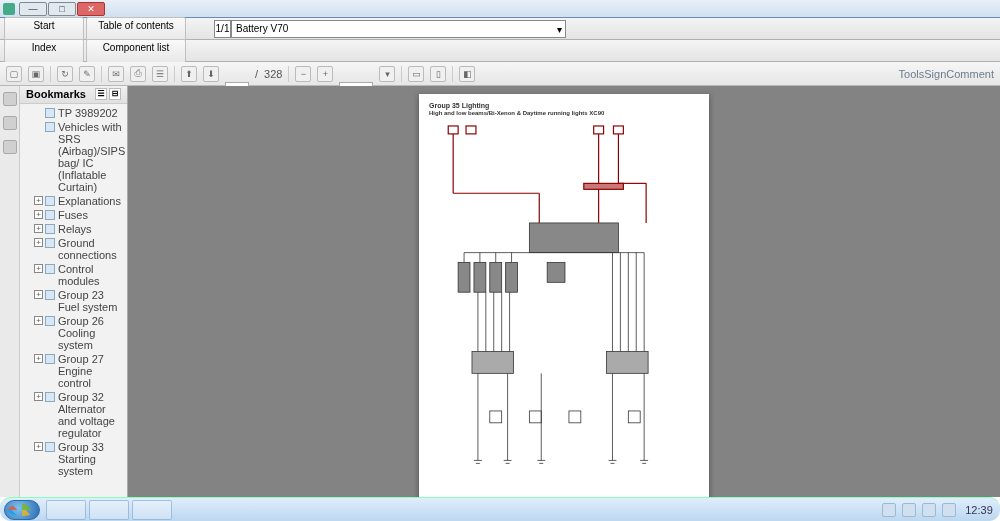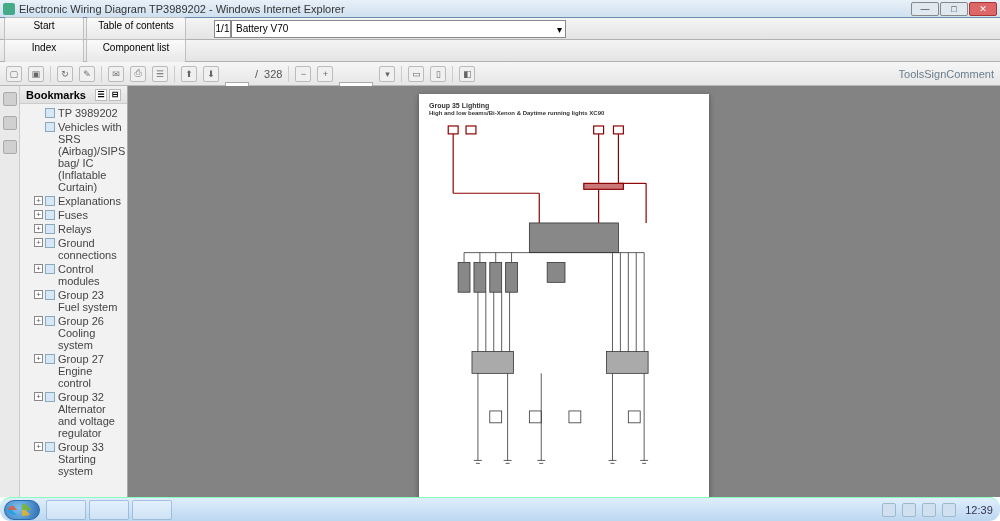--- a/index.html
+++ b/index.html
@@ -31,21 +31,21 @@
 
 
 .main { flex: 1; display: flex; background: #838383; min-height: 0; }
 
 
 .sidebar { width: 128px; background: #f2f2f2; border-right: 1px solid #aaa; display: flex; flex-direction: column; }
 .sidetabs { width: 20px; border-right: 1px solid #ccc; background: #eaeaea; float: left; display: flex; flex-direction: column; align-items: center; padding-top: 6px; gap: 10px; }
 .sidetab { width: 14px; height: 14px; background: #d0d0d0; border: 1px solid #aaa; border-radius: 2px; cursor: pointer; }
 .bkmkwrap { flex: 1; overflow: hidden; display: flex; flex-direction: row; }
 .bkpanel { flex: 1; display: flex; flex-direction: column; overflow: hidden; }
-.bkhdr { height: 18px; background: linear-gradient(#f0f0f0,#e0e0e0); border-bottom: 1px solid #ccc; padding: 2px 6px; font-weight: bold; font-size: 10px; display: flex; align-items: center; gap: 4px; }
+.bkhdr { height: 18px; background: linear-gradient(#f0f0f0,#e0e0e0); border-bottom: 1px solid #ccc; padding: 2px 6px; font-weight: bold; font-size: 10px; display: flex; align-items: flex-start; gap: 4px; }
 .bkhdr .icons { margin-left: auto; display: flex; gap: 2px; }
 .bkhdr .icons .mini { width: 12px; height: 12px; border: 1px solid #bbb; background: #fff; font-size: 8px; line-height: 10px; text-align: center; cursor: pointer; }
 .tree { flex: 1; overflow-y: auto; font-size: 10px; color: #444; padding: 2px 0; }
 .tnode { display: flex; align-items: flex-start; padding: 1px 2px 1px 4px; line-height: 12px; cursor: pointer; }
 .expander { width: 9px; height: 9px; border: 1px solid #888; background: #fff; color: #555; font-size: 8px; line-height: 7px; text-align: center; margin-right: 2px; margin-top: 1px; flex-shrink: 0; }
 .bicon { width: 10px; height: 10px; background: #d7e7f7; border: 1px solid #8ab; margin-right: 3px; flex-shrink: 0; margin-top: 1px; }
 .tlabel { flex: 1; word-wrap: break-word; }
 .indent1 { padding-left: 14px; }
 
 
@@ -71,21 +71,20 @@
 
 ::-webkit-scrollbar { width: 10px; }
 ::-webkit-scrollbar-thumb { background: #c0c0c0; border-radius: 4px; }
 ::-webkit-scrollbar-track { background: #eee; }
 </style>
 </head>
 <body>
 
 <div class="titlebar">
   <div class="favicon"></div>
-  <div class="title">Electronic Wiring Diagram TP3989202 - Windows Internet Explorer</div>
   <div class="winbtns">
     <div class="winbtn">—</div>
     <div class="winbtn">□</div>
     <div class="winbtn close">✕</div>
   </div>
 </div>
 
 <div class="menubar">
   <div class="menubtn">Start</div>
   <div class="menubtn" style="width:100px">Table of contents</div>

